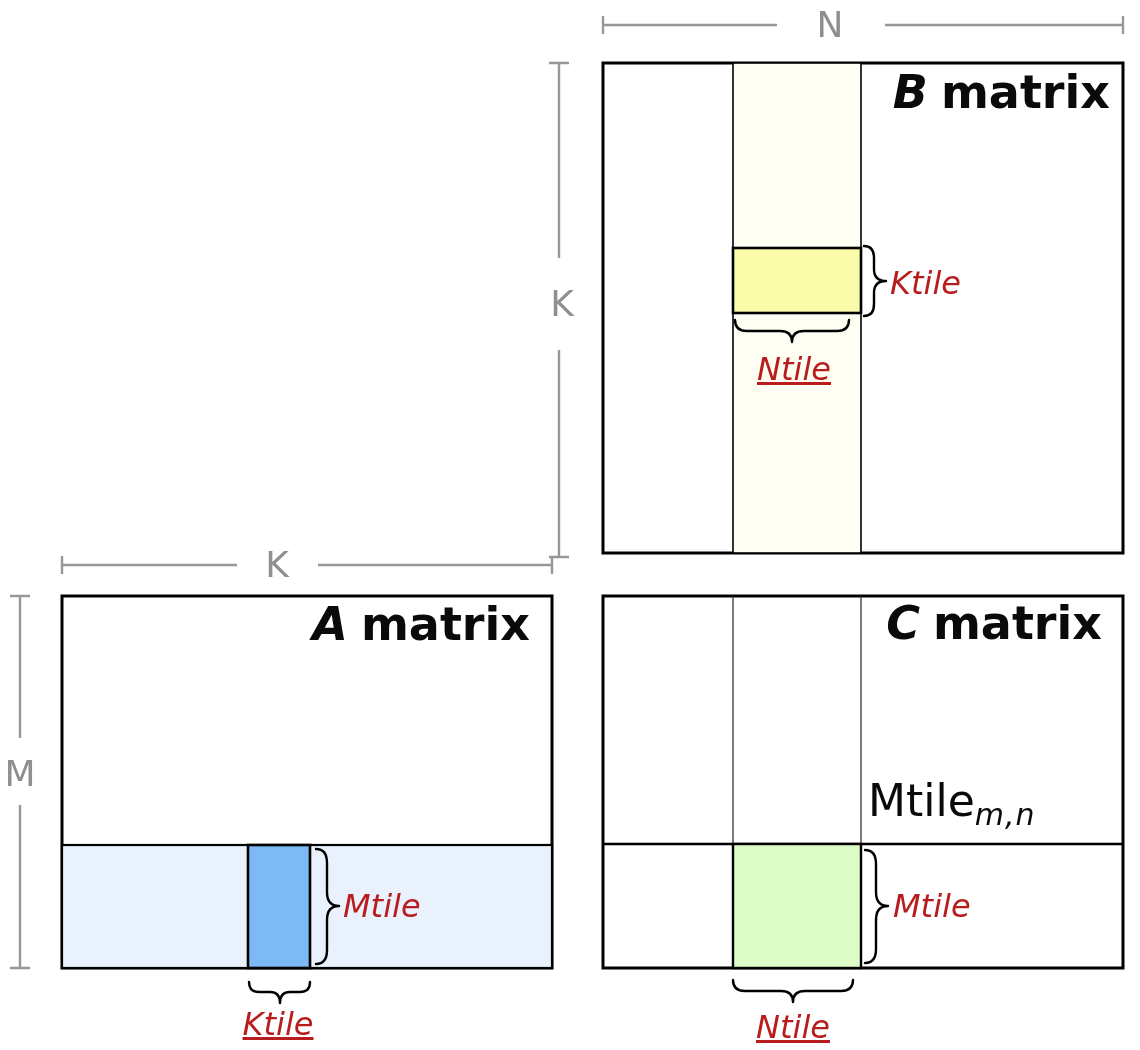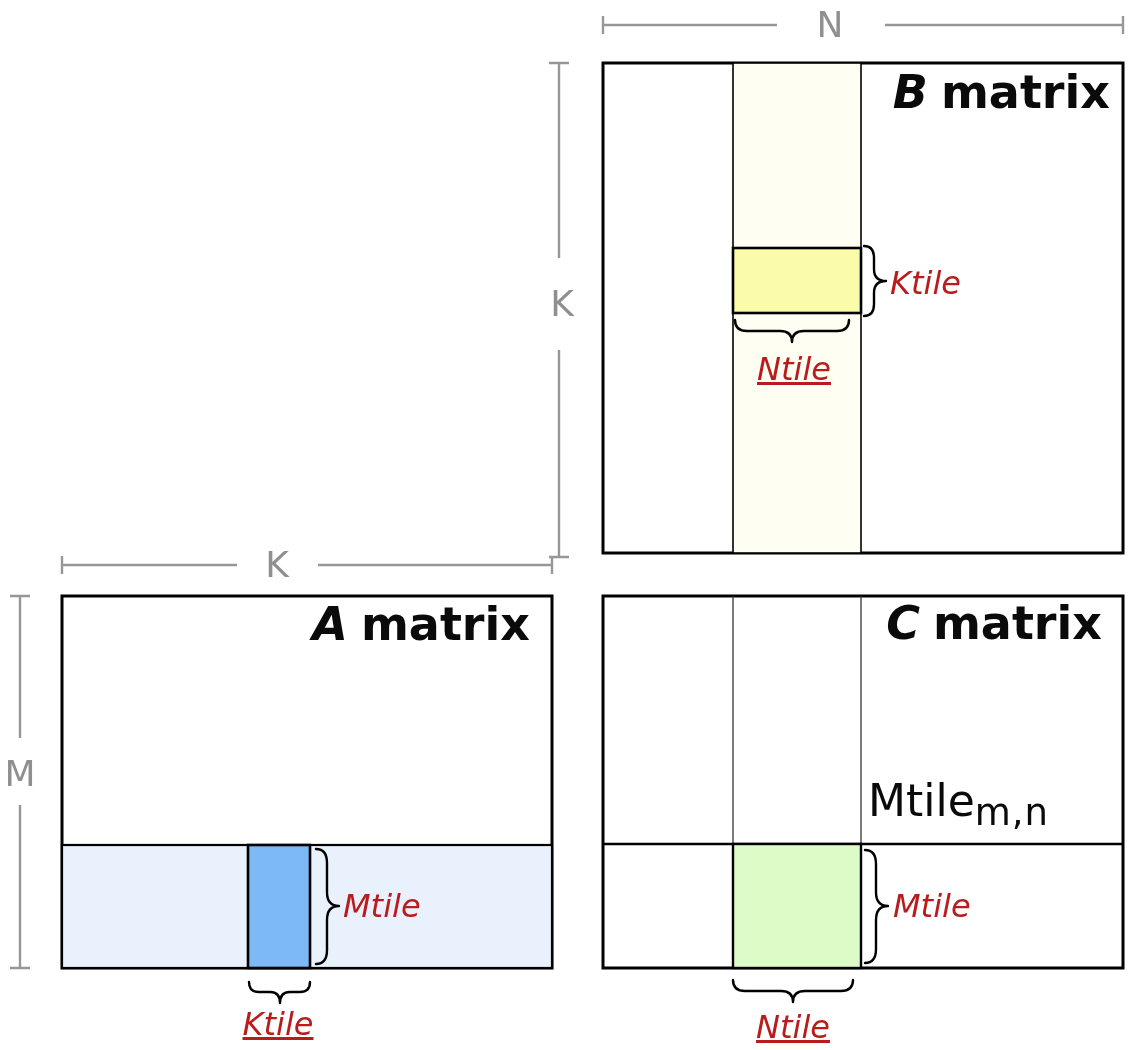--- a/index.html
+++ b/index.html
@@ -14,21 +14,21 @@
   .canvas svg { position: absolute; left: 0; top: 0; }
   .lbl { position: absolute; line-height: 1; white-space: nowrap; color: #000; }
   .title { font-size: 46px; color: #0a0a0a; font-weight: bold; }
   .title .it { font-style: italic; }
   .title .word { margin-left: 13px; }
   .dim { font-size: 36px; color: #8f8f8f; transform: translate(-50%, -50%); }
   .tile-lbl { font-size: 32px; font-style: italic; color: #b91c1c; }
   .v-center { transform: translateY(-50%); }
   .xy-center { transform: translate(-50%, -50%); text-decoration: underline; }
   .block-lbl { font-size: 44px; color: #0a0a0a; }
-  .block-lbl .sub { font-size: 37px; display: inline-block; transform: translateY(9px); letter-spacing: 1px; }
+  .block-lbl .sub { font-size: 30px; font-style: italic; display: inline-block; transform: translateY(9px); letter-spacing: 1px; }
 </style>
 </head>
 <body>
 
 <div class="canvas">
 
   <svg width="1140" height="1050" viewBox="0 0 1140 1050">
 
     <path d="M603,25 H777 M885,25 H1123 M603,16 V34 M1123,16 V34" fill="none" stroke-width="2.4" stroke="#979797"></path>
     <path d="M559,63 V258 M559,350 V557 M549,63 H569 M549,557 H569" fill="none" stroke-width="2.4" stroke="#979797"></path>

